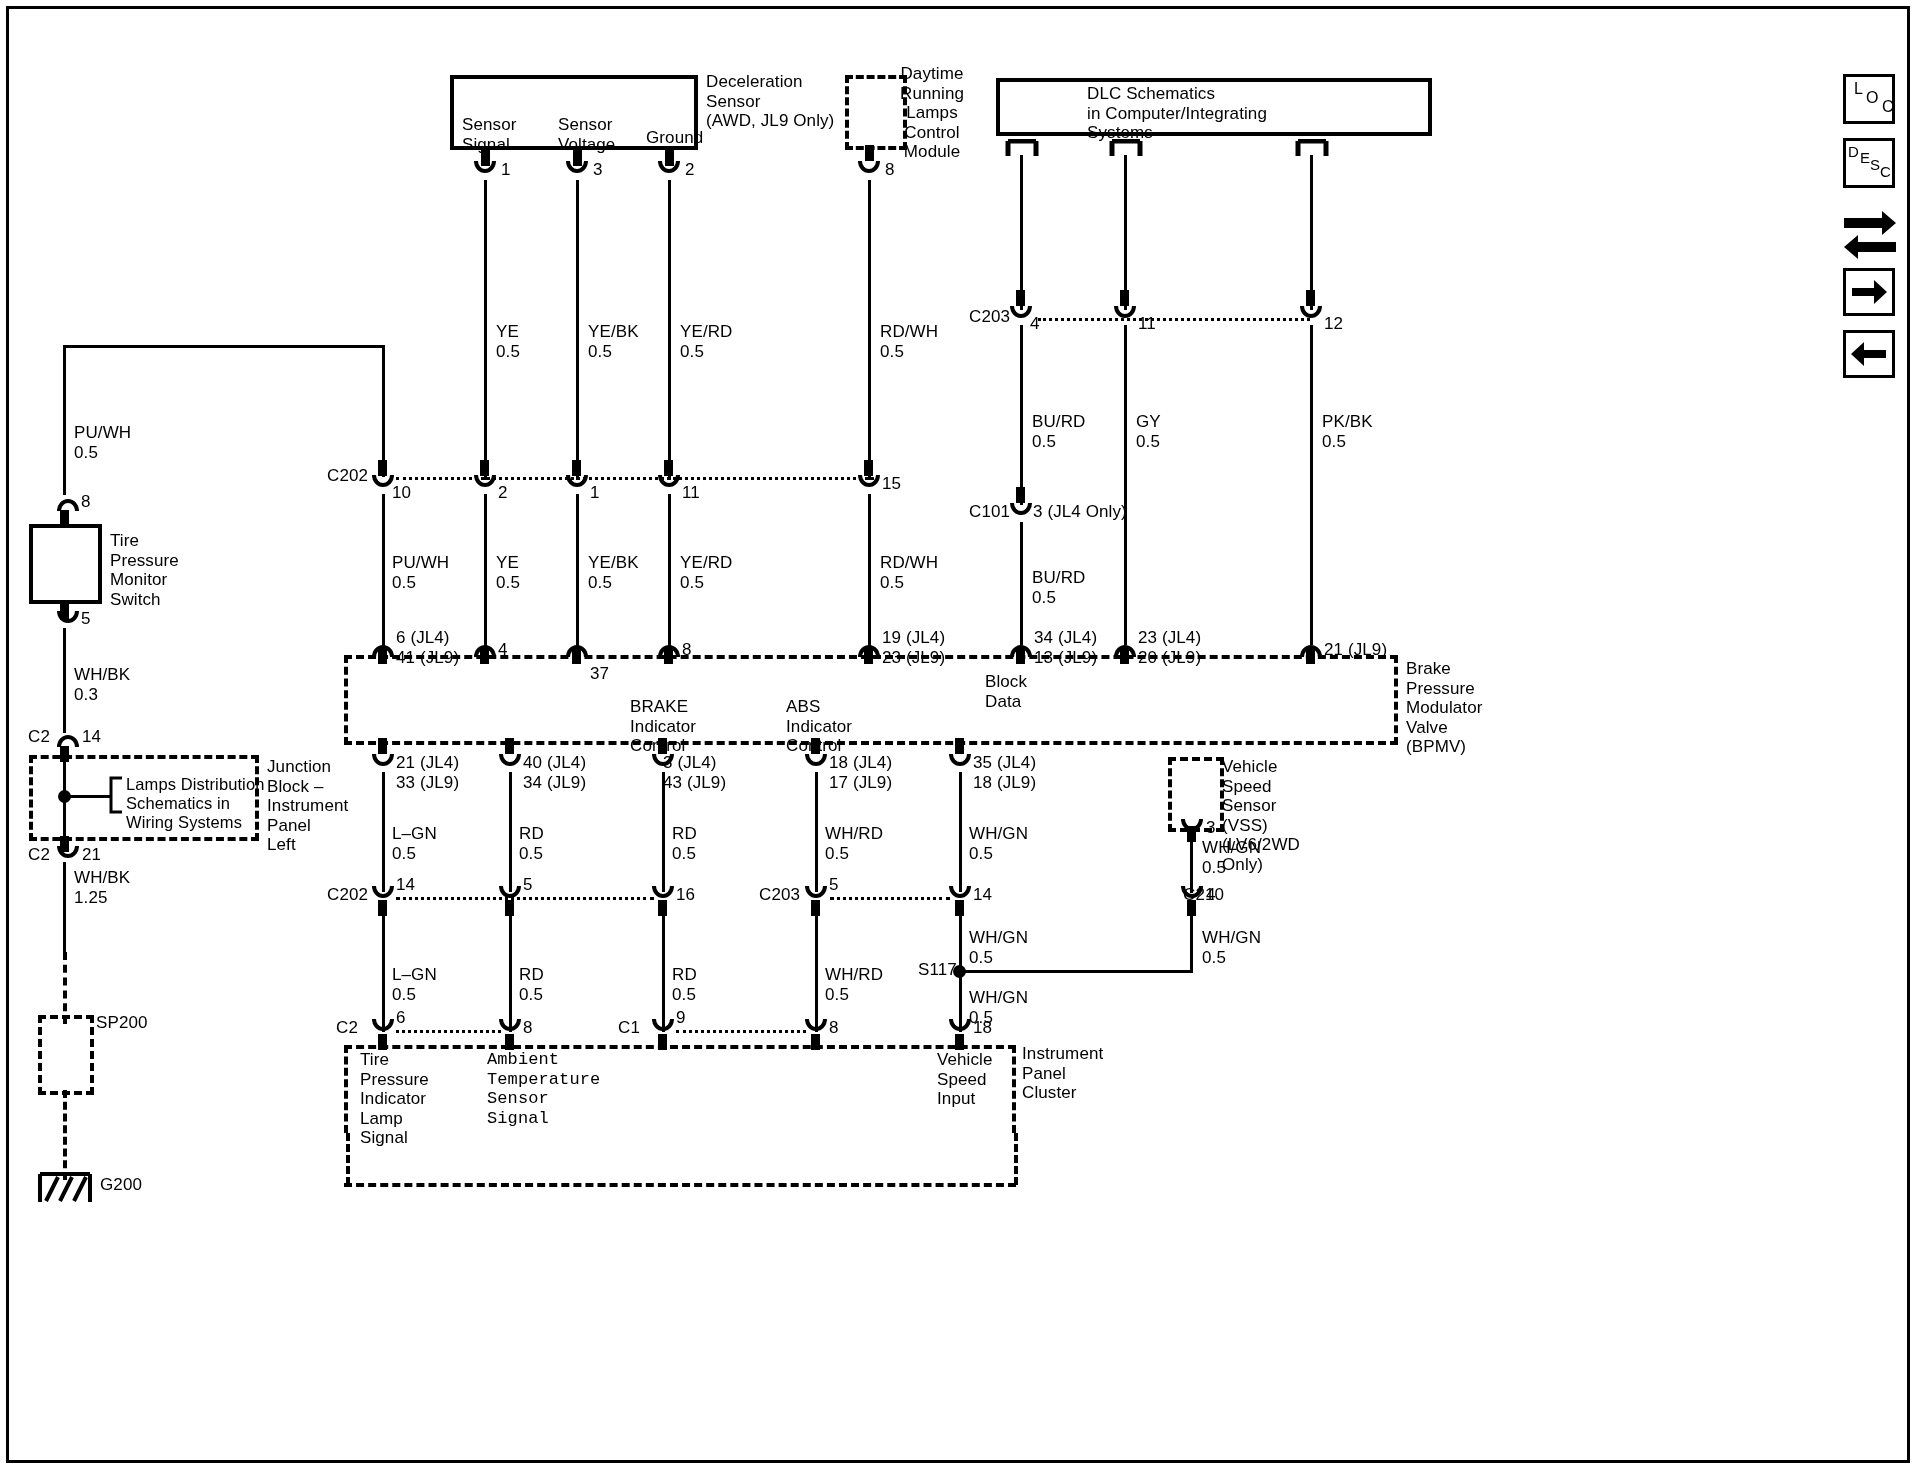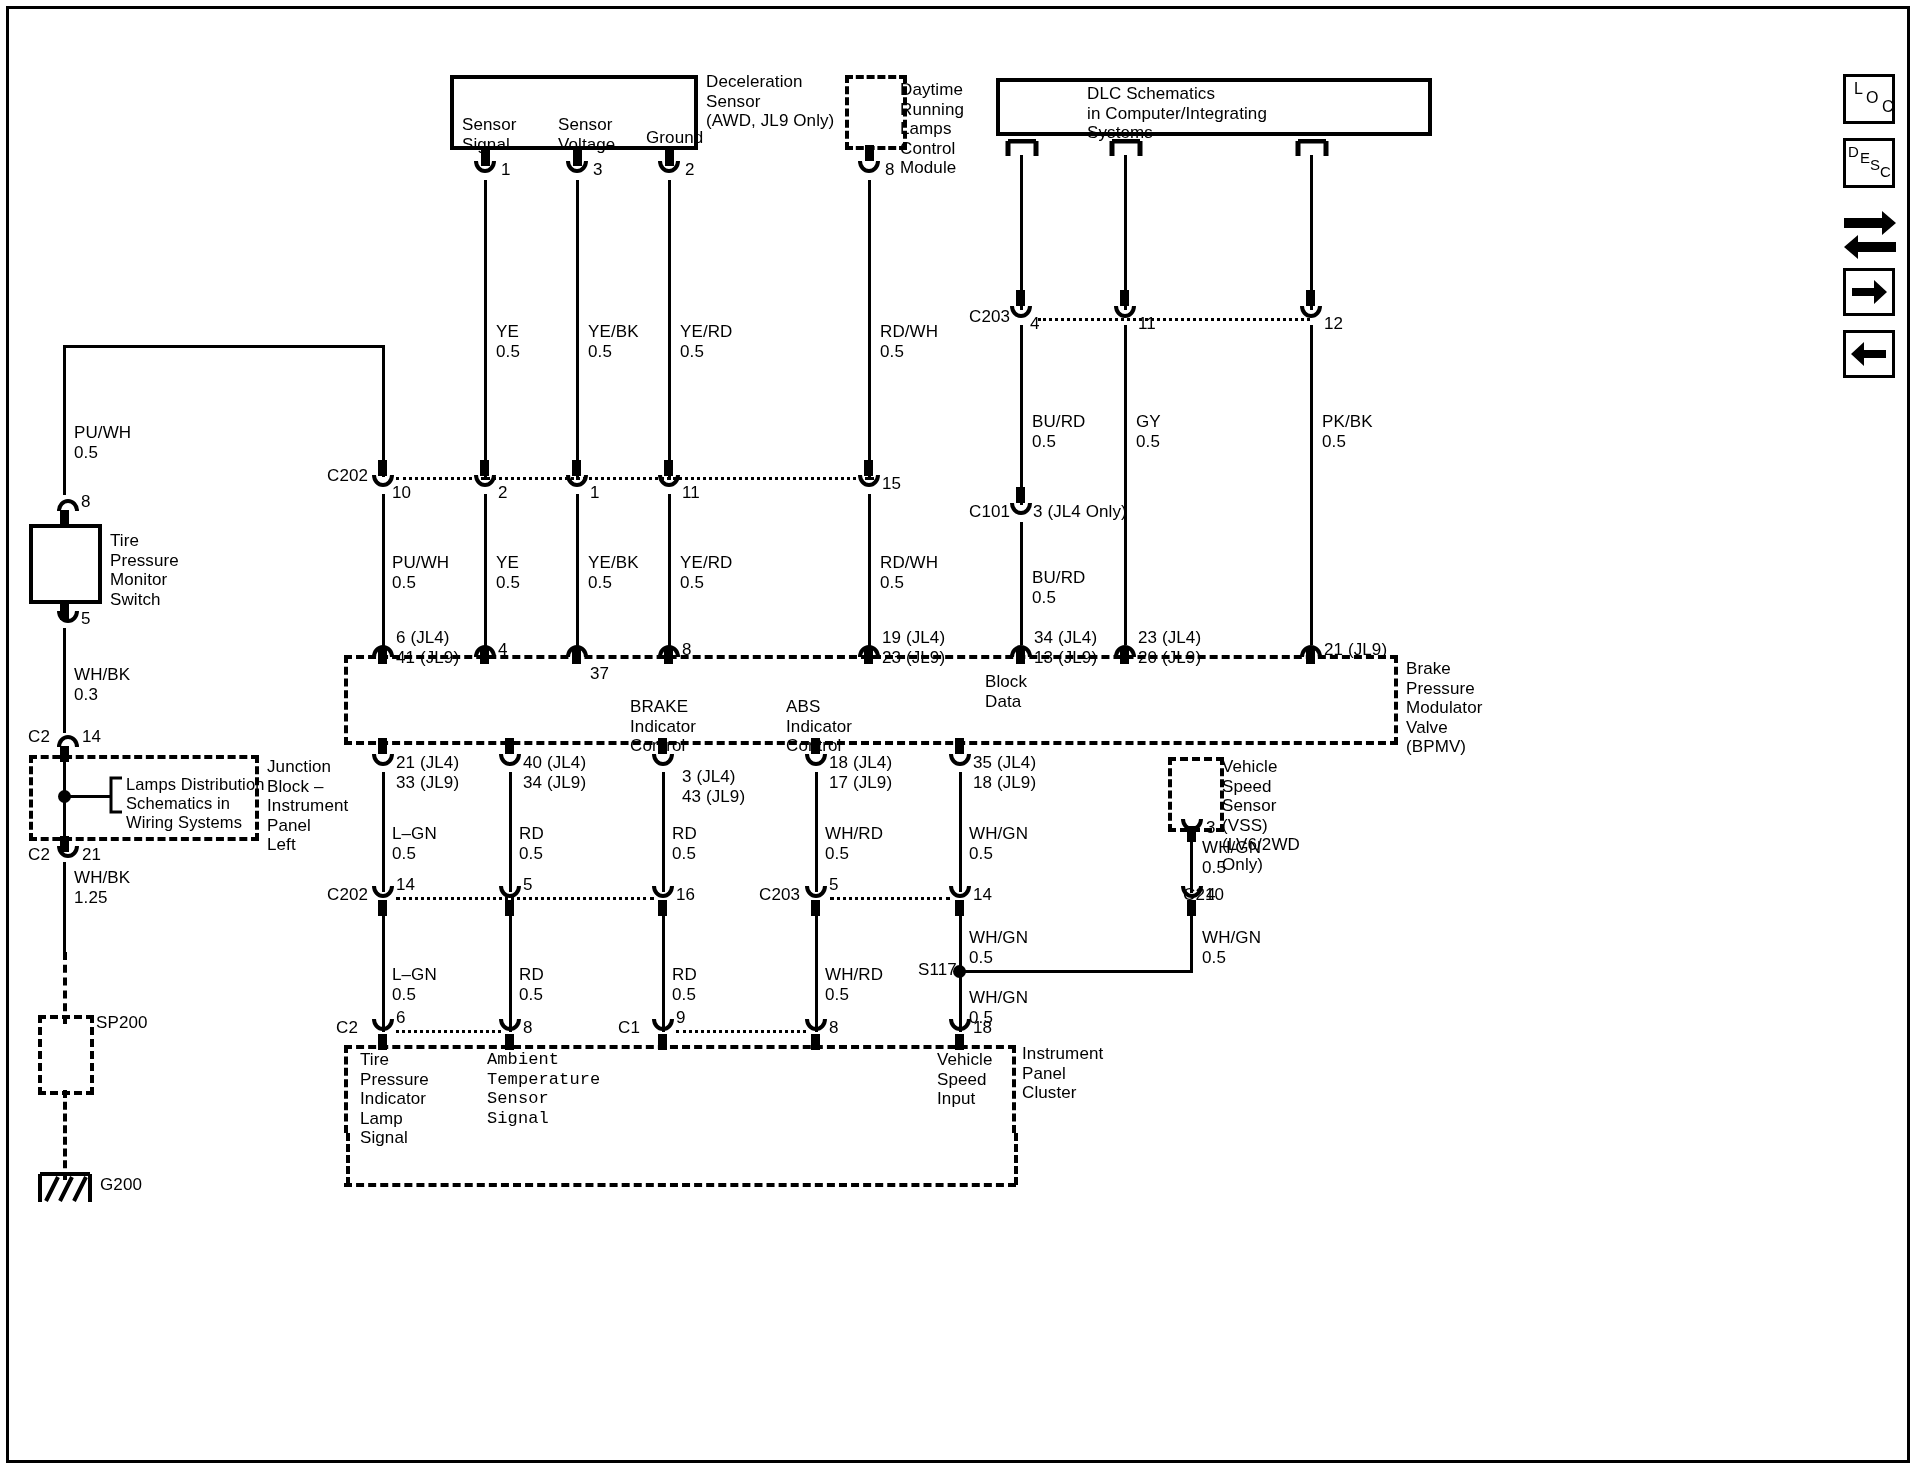--- a/index.html
+++ b/index.html
@@ -58,21 +58,21 @@
   </div>
   <div class="lbl" style="left:593px;top:160px;">3</div>
   <div class="pin" style="left:657px;top:160px;">
     <svg width="24" height="20" viewBox="0 0 24 20">
         <path d="M3 1 A9 10 0 0 0 21 1" stroke="#000" stroke-width="4" fill="none"></path>
       </svg>
   </div>
   <div class="lbl" style="left:685px;top:160px;">2</div>
 
   <div class="dbox" style="left:845px;top:75px;width:62px;height:75px;"></div>
-  <div class="lbl" style="left: 900px; top: 80px; white-space: pre;">Daytime
+  <div class="lbl" style="left: 900px; top: 64px; white-space: pre; text-align: center;">Daytime
 Running
 Lamps
 Control
 Module</div>
   <div class="term" style="left:865px;top:145px;"></div>
   <div class="pin" style="left:857px;top:160px;">
     <svg width="24" height="20" viewBox="0 0 24 20">
         <path d="M3 1 A9 10 0 0 0 21 1" stroke="#000" stroke-width="4" fill="none"></path>
       </svg>
   </div>
@@ -391,21 +391,21 @@
   </div>
   <div class="lbl" style="left: 523px; top: 753px; white-space: pre;">40 (JL4)
 34 (JL9)</div>
 
   <div class="term" style="left:658px;top:738px;"></div>
   <div class="pin" style="left:651px;top:753px;">
     <svg width="24" height="20" viewBox="0 0 24 20">
         <path d="M3 1 A9 10 0 0 0 21 1" stroke="#000" stroke-width="4" fill="none"></path>
       </svg>
   </div>
-  <div class="lbl" style="left: 682px; top: 753px; white-space: pre; margin-top: 14px;">3 (JL4)
+  <div class="lbl" style="left: 663px; top: 753px; white-space: pre;">3 (JL4)
 43 (JL9)</div>
 
   <div class="term" style="left:811px;top:738px;"></div>
   <div class="pin" style="left:804px;top:753px;">
     <svg width="24" height="20" viewBox="0 0 24 20">
         <path d="M3 1 A9 10 0 0 0 21 1" stroke="#000" stroke-width="4" fill="none"></path>
       </svg>
   </div>
   <div class="lbl" style="left: 829px; top: 753px; white-space: pre;">18 (JL4)
 17 (JL9)</div>

